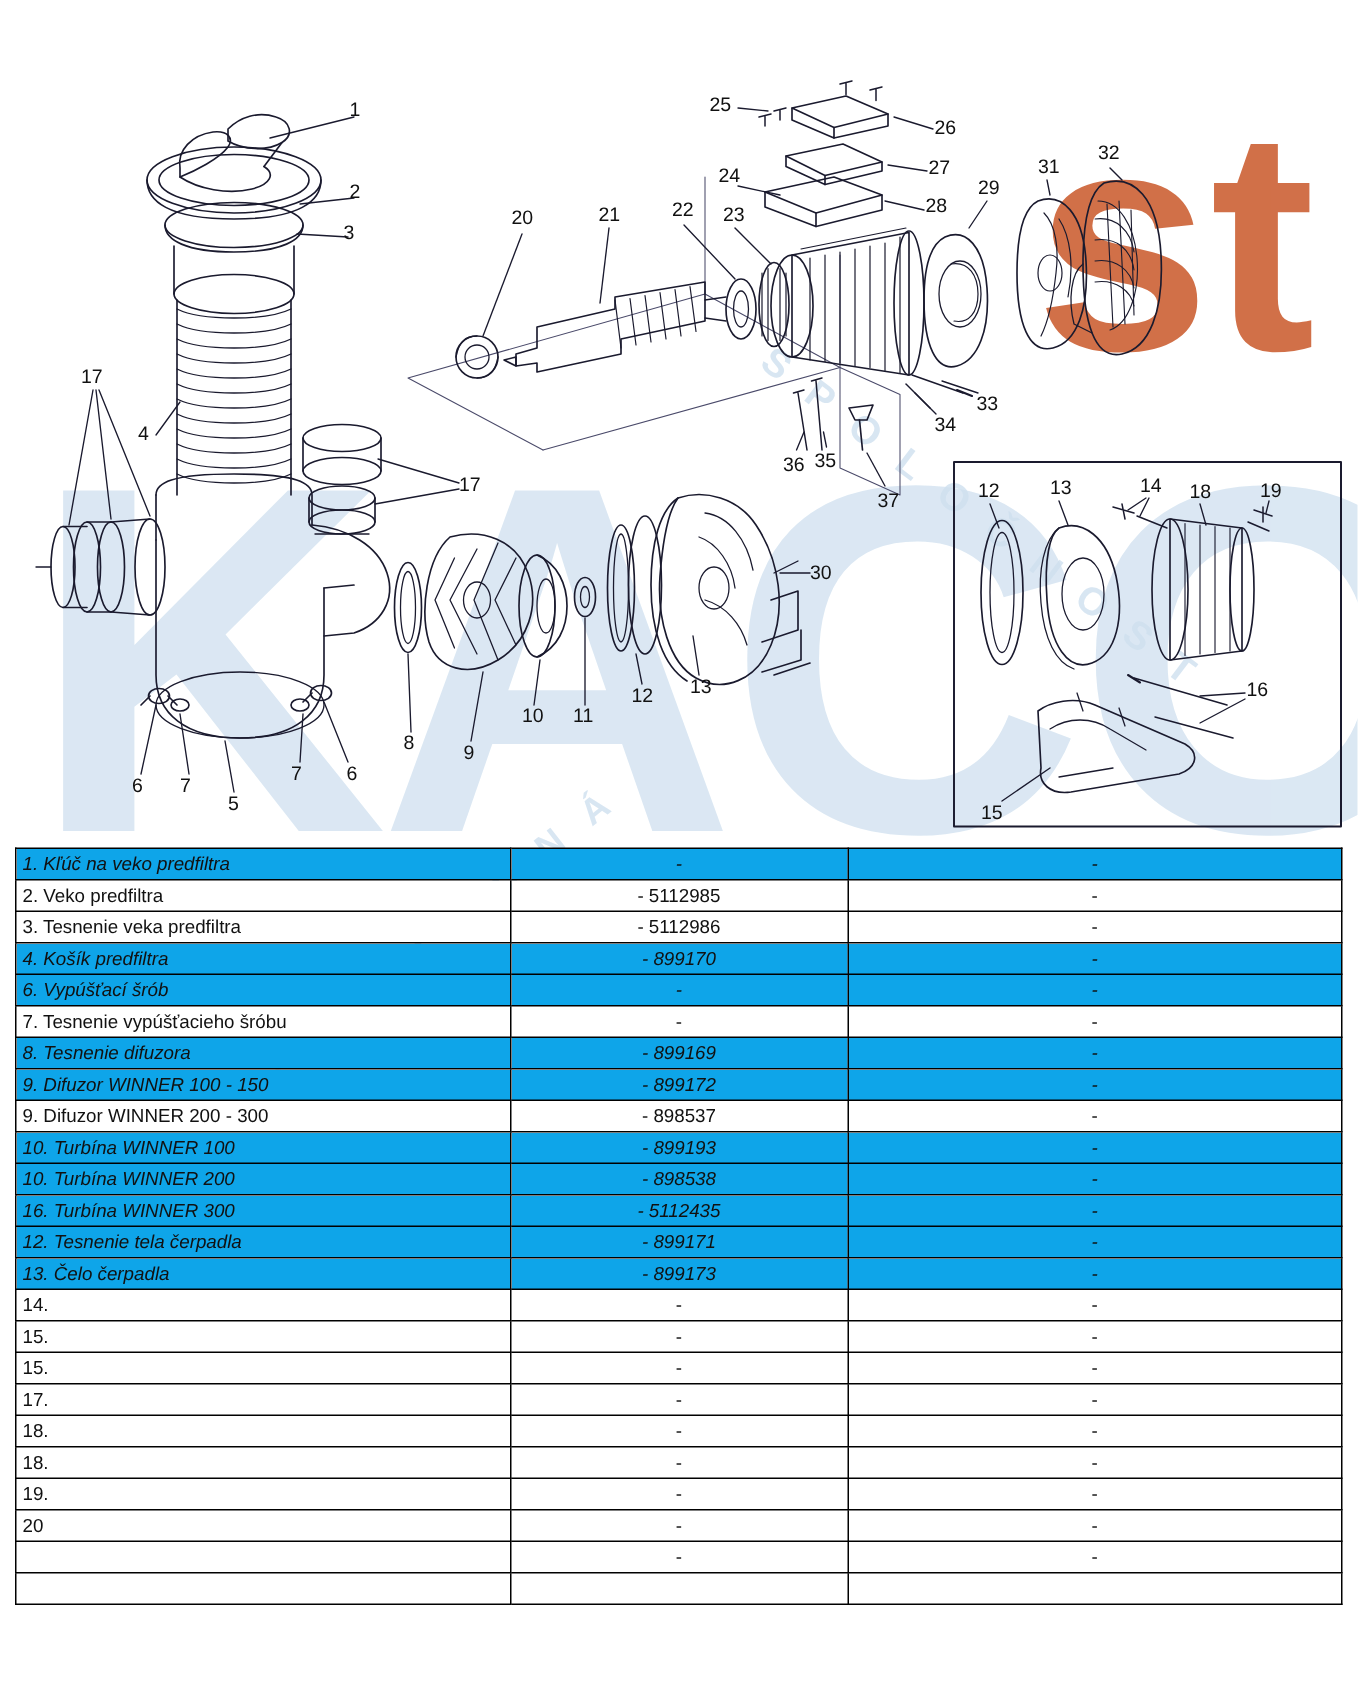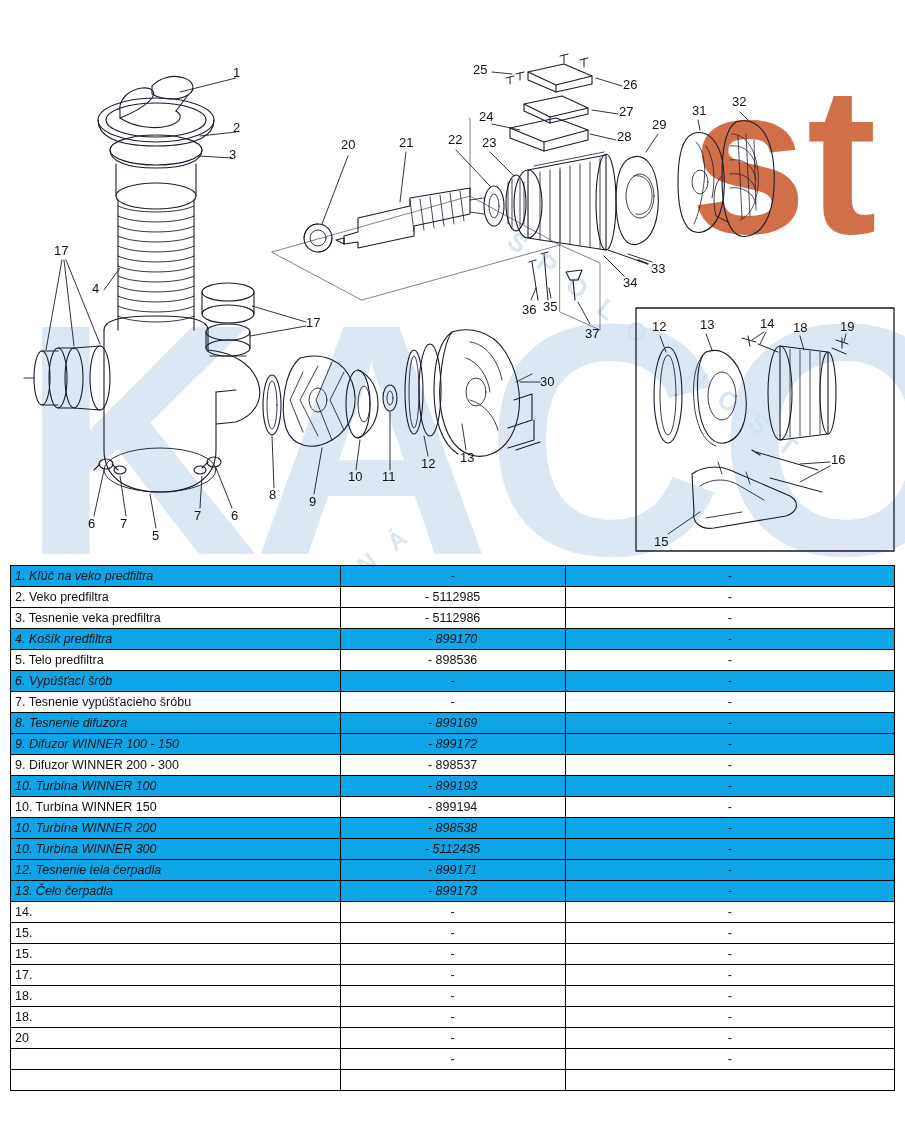--- a/index.html
+++ b/index.html
@@ -415,25 +415,20 @@
       <tr class="plain">
         <td class="c-name">3. Tesnenie veka predfiltra</td>
         <td class="c-code">- 5112986</td>
         <td class="c-alt">-</td>
       </tr>
       <tr class="shaded">
         <td class="c-name">4. Košík predfiltra</td>
         <td class="c-code">- 899170</td>
         <td class="c-alt">-</td>
       </tr>
-      <tr class="plain">
-        <td class="c-name">5. Telo predfiltra</td>
-        <td class="c-code">- 898536</td>
-        <td class="c-alt">-</td>
-      </tr>
       <tr class="shaded">
         <td class="c-name">6. Vypúšťací šrób</td>
         <td class="c-code">-</td>
         <td class="c-alt">-</td>
       </tr>
       <tr class="plain">
         <td class="c-name">7. Tesnenie vypúšťacieho šróbu</td>
         <td class="c-code">-</td>
         <td class="c-alt">-</td>
       </tr>
@@ -450,32 +445,27 @@
       <tr class="plain">
         <td class="c-name">9. Difuzor WINNER 200 - 300</td>
         <td class="c-code">- 898537</td>
         <td class="c-alt">-</td>
       </tr>
       <tr class="shaded">
         <td class="c-name">10. Turbína WINNER 100</td>
         <td class="c-code">- 899193</td>
         <td class="c-alt">-</td>
       </tr>
-      <tr class="plain">
-        <td class="c-name">10. Turbína WINNER 150</td>
-        <td class="c-code">- 899194</td>
-        <td class="c-alt">-</td>
-      </tr>
       <tr class="shaded">
         <td class="c-name">10. Turbína WINNER 200</td>
         <td class="c-code">- 898538</td>
         <td class="c-alt">-</td>
       </tr>
       <tr class="shaded">
-        <td class="c-name">10. Turbína WINNER 300</td>
+        <td class="c-name">16. Turbína WINNER 300</td>
         <td class="c-code">- 5112435</td>
         <td class="c-alt">-</td>
       </tr>
       <tr class="shaded">
         <td class="c-name">12. Tesnenie tela čerpadla</td>
         <td class="c-code">- 899171</td>
         <td class="c-alt">-</td>
       </tr>
       <tr class="shaded">
         <td class="c-name">13. Čelo čerpadla</td>
@@ -502,20 +492,25 @@
         <td class="c-code">-</td>
         <td class="c-alt">-</td>
       </tr>
       <tr class="plain">
         <td class="c-name">18.</td>
         <td class="c-code">-</td>
         <td class="c-alt">-</td>
       </tr>
       <tr class="plain">
         <td class="c-name">18.</td>
+        <td class="c-code">-</td>
+        <td class="c-alt">-</td>
+      </tr>
+      <tr class="plain">
+        <td class="c-name">19.</td>
         <td class="c-code">-</td>
         <td class="c-alt">-</td>
       </tr>
       <tr class="plain">
         <td class="c-name">20</td>
         <td class="c-code">-</td>
         <td class="c-alt">-</td>
       </tr>
       <tr class="plain">
         <td class="c-name"></td>

